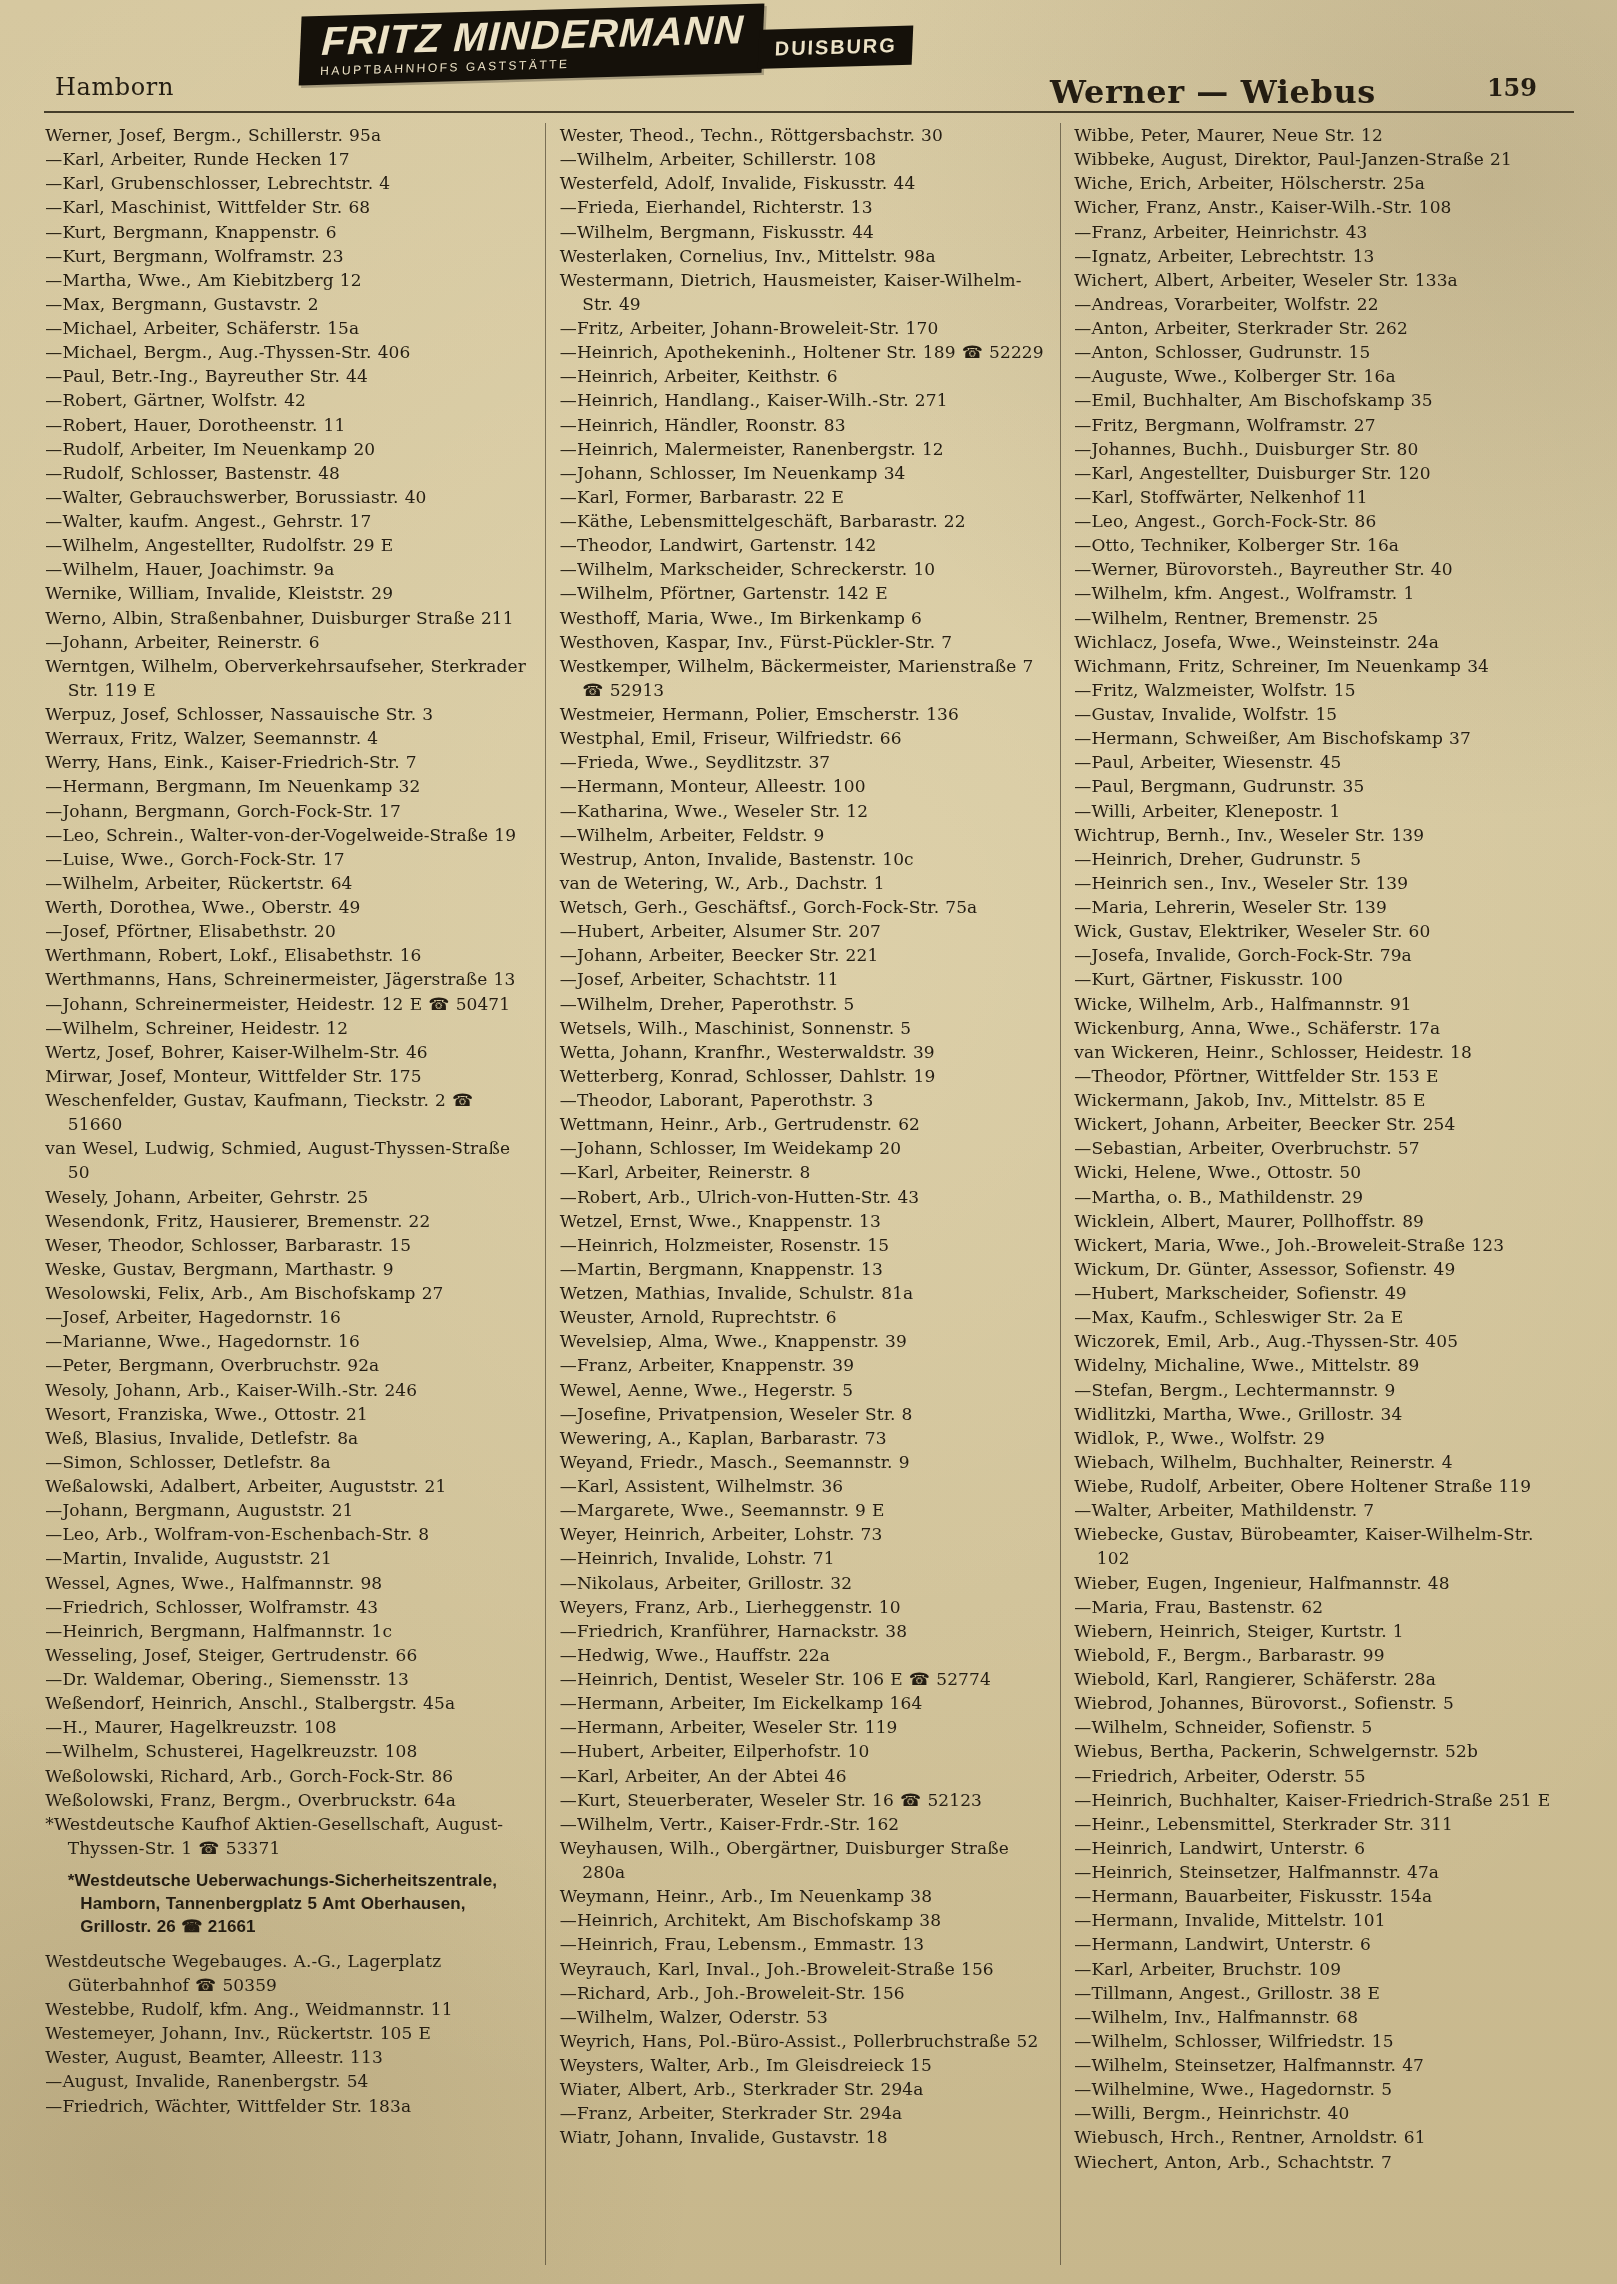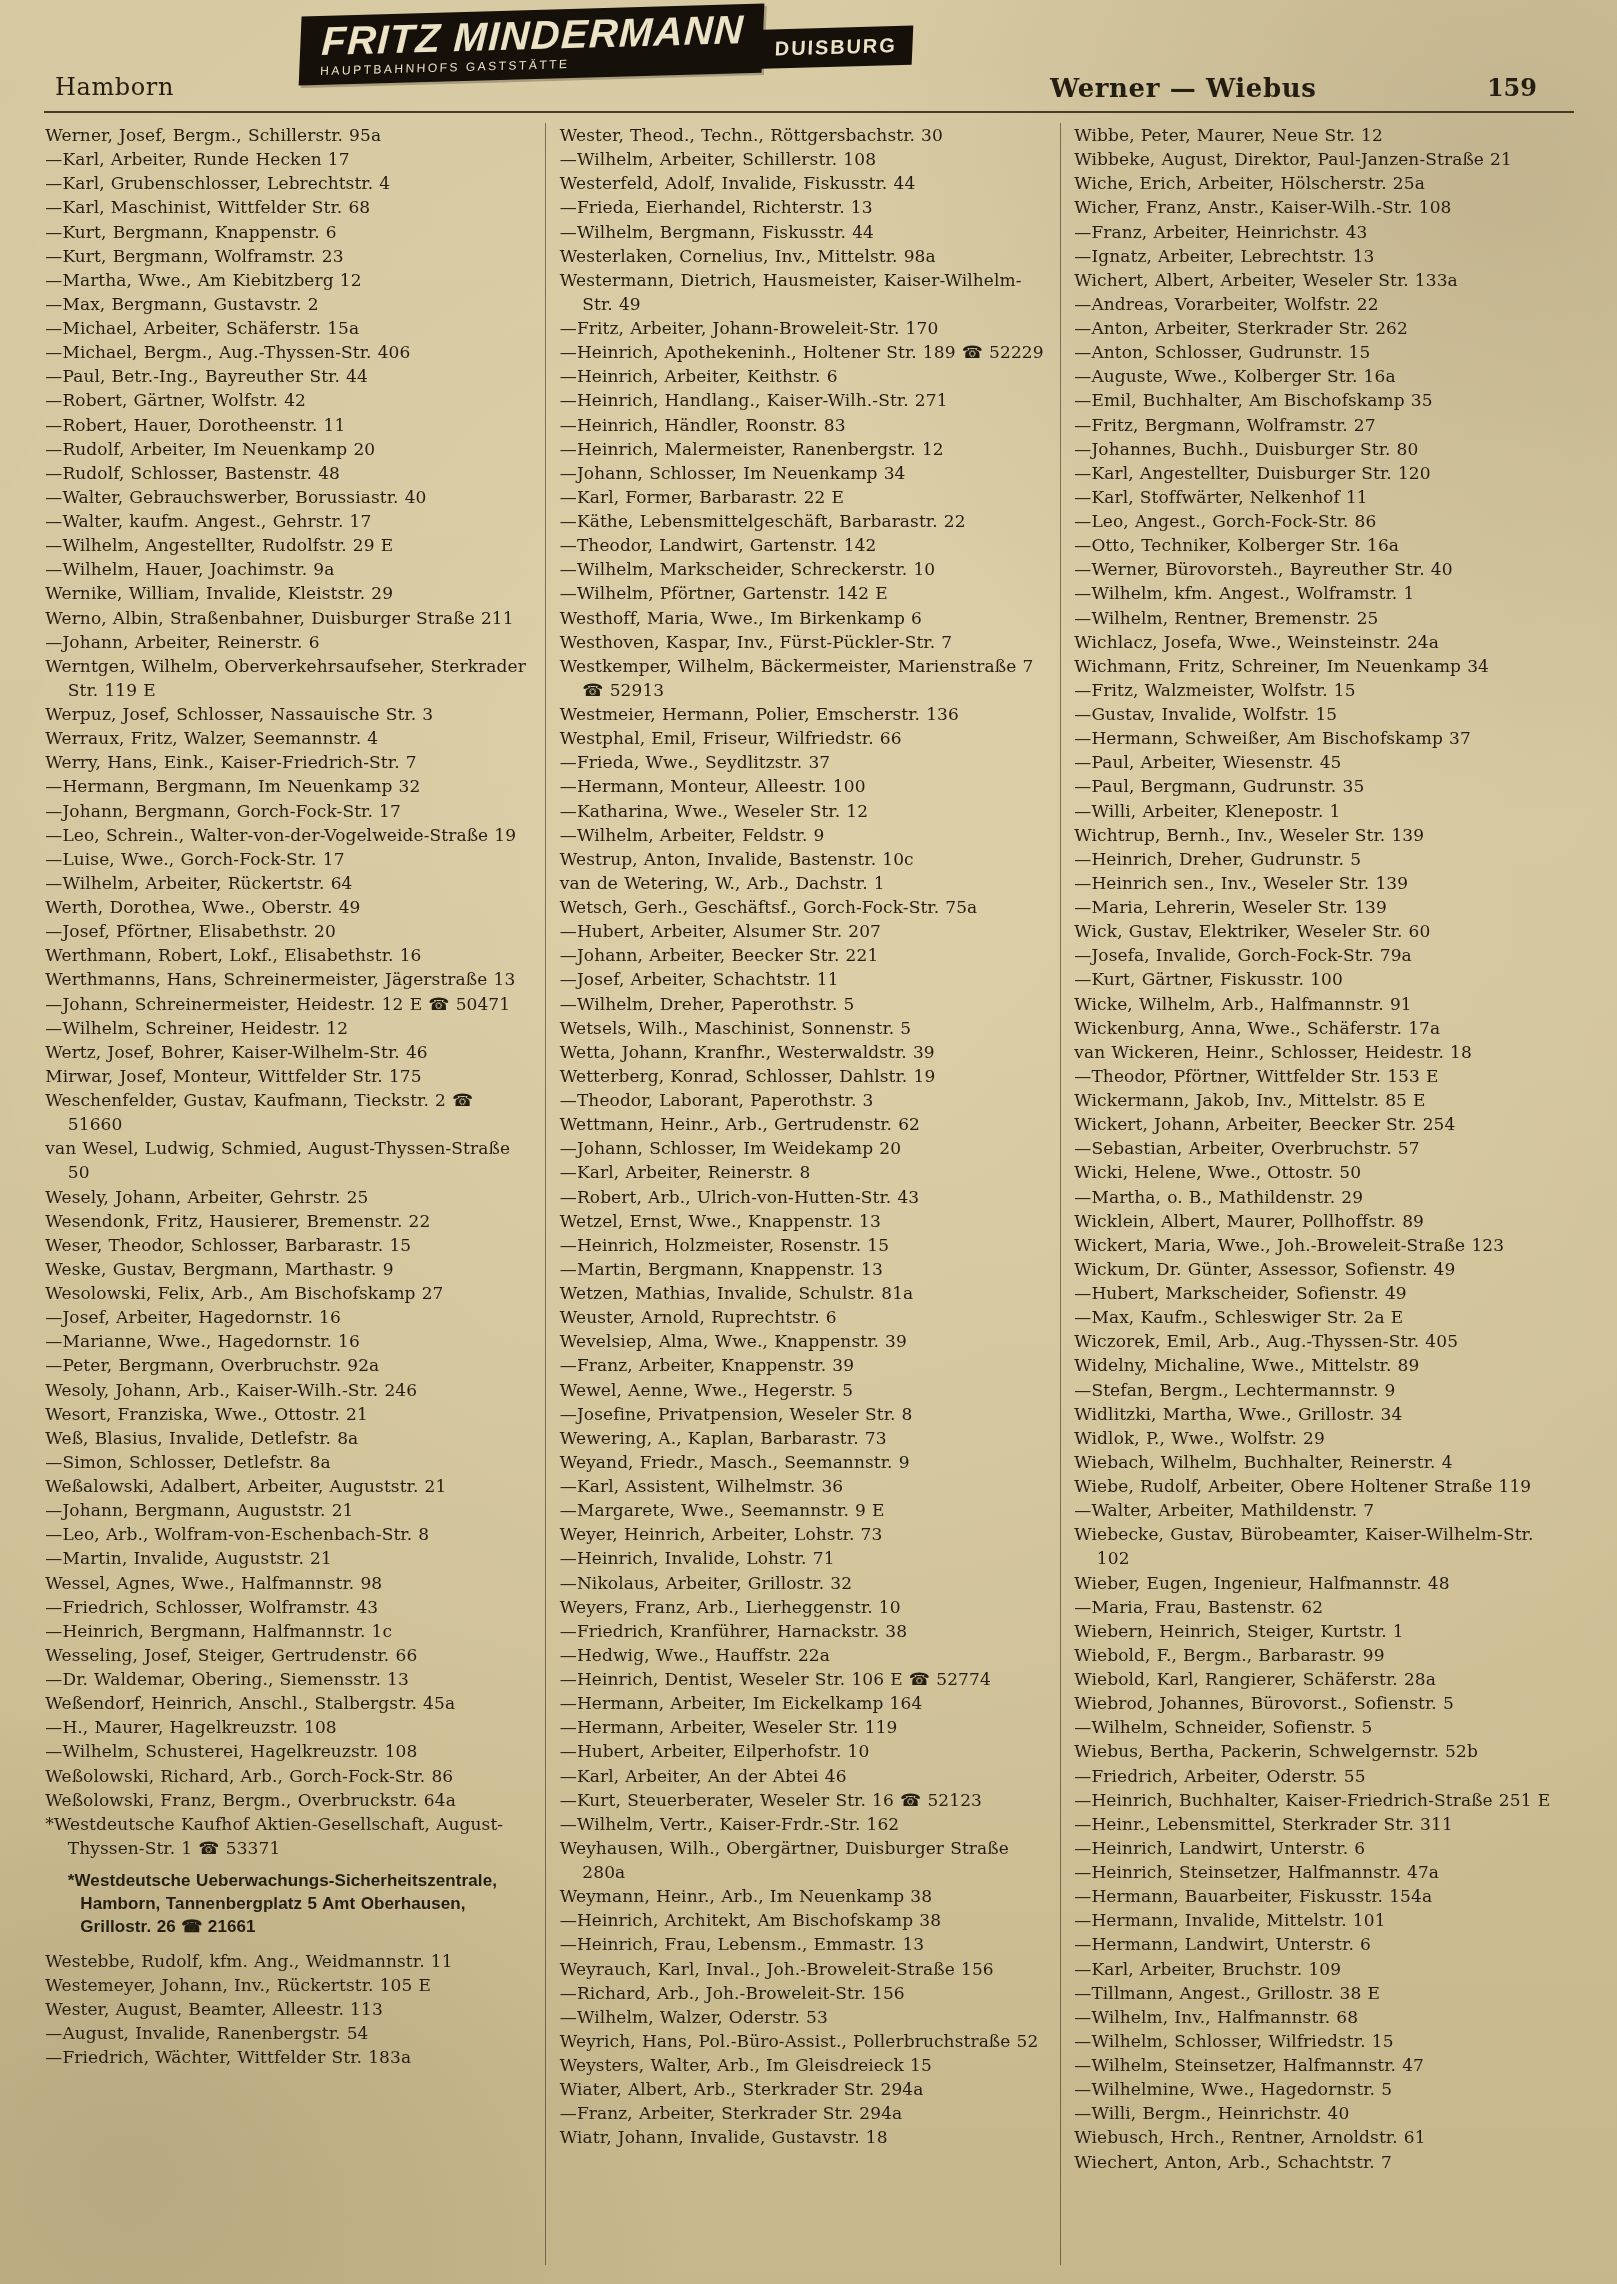--- a/index.html
+++ b/index.html
@@ -11,21 +11,21 @@
       radial-gradient(ellipse 120% 90% at 50% 40%, rgba(255,246,214,.25), rgba(0,0,0,0) 60%),
       radial-gradient(ellipse 60% 40% at 92% 8%, rgba(94,77,48,.18), rgba(0,0,0,0) 70%),
       radial-gradient(ellipse 50% 30% at 8% 95%, rgba(94,77,48,.15), rgba(0,0,0,0) 70%),
       linear-gradient(180deg,#d6c8a0 0%, #d2c49b 35%, #cdbe94 70%, #c7b78c 100%);
     overflow:hidden;
     font-family:"DejaVu Serif", serif;
     color:#241d12;
   }
   
   .hdr-left{position:absolute;left:55px;top:73px;font-size:24px;font-weight:normal;letter-spacing:0.6px;}
-  .hdr-range{position:absolute;left:1050px;top:73px;font-size:26px;font-weight:bold;letter-spacing:0.6px;}
+  .hdr-range{position:absolute;left:1050px;top:73px;font-size:32px;font-weight:bold;letter-spacing:0.6px;}
   .hdr-page{position:absolute;right:81px;top:73px;font-size:24px;font-weight:bold;}
   .hdr-rule{position:absolute;left:44px;right:44px;top:111px;height:1.9px;background:#2b2415;opacity:.85;}
 
   .banner{
     position:absolute;left:300px;top:7.5px;
     display:flex;align-items:flex-end;
     transform:rotate(-1.6deg);
   }
   .banner-left{
     background:#15110a;color:#ece2c6;
@@ -163,20 +163,21 @@
         <div class="entry">—Heinrich, Bergmann, Halfmannstr. 1c</div>
         <div class="entry">Wesseling, Josef, Steiger, Gertrudenstr. 66</div>
         <div class="entry">—Dr. Waldemar, Obering., Siemensstr. 13</div>
         <div class="entry">Weßendorf, Heinrich, Anschl., Stalbergstr. 45a</div>
         <div class="entry">—H., Maurer, Hagelkreuzstr. 108</div>
         <div class="entry">—Wilhelm, Schusterei, Hagelkreuzstr. 108</div>
         <div class="entry">Weßolowski, Richard, Arb., Gorch-Fock-Str. 86</div>
         <div class="entry">Weßolowski, Franz, Bergm., Overbruckstr. 64a</div>
         <div class="entry">*Westdeutsche Kaufhof Aktien-Gesellschaft, August-Thyssen-Str. 1 ☎ 53371</div>
         <div class="entry bold-block">*Westdeutsche Ueberwachungs-Sicherheitszentrale, Hamborn, Tannenbergplatz 5 Amt Oberhausen, Grillostr. 26 ☎ 21661</div>
+        <div class="entry">Westdeutsche Wegebauges. A.-G., Lagerplatz Güterbahnhof ☎ 50359</div>
         <div class="entry">Westebbe, Rudolf, kfm. Ang., Weidmannstr. 11</div>
         <div class="entry">Westemeyer, Johann, Inv., Rückertstr. 105 E</div>
         <div class="entry">Wester, August, Beamter, Alleestr. 113</div>
         <div class="entry">—August, Invalide, Ranenbergstr. 54</div>
         <div class="entry">—Friedrich, Wächter, Wittfelder Str. 183a</div>
       </div>
     <div class="col">
         <div class="entry">Wester, Theod., Techn., Röttgersbachstr. 30</div>
         <div class="entry">—Wilhelm, Arbeiter, Schillerstr. 108</div>
         <div class="entry">Westerfeld, Adolf, Invalide, Fiskusstr. 44</div>

